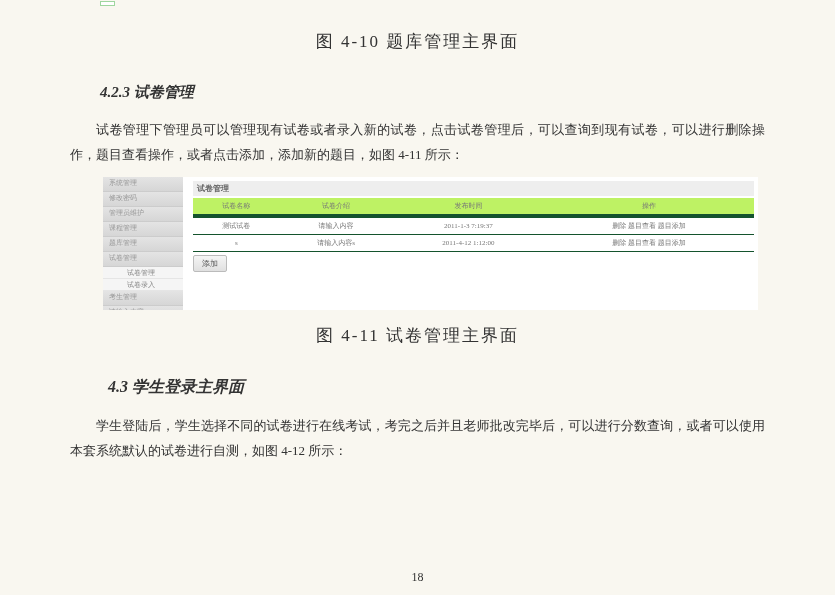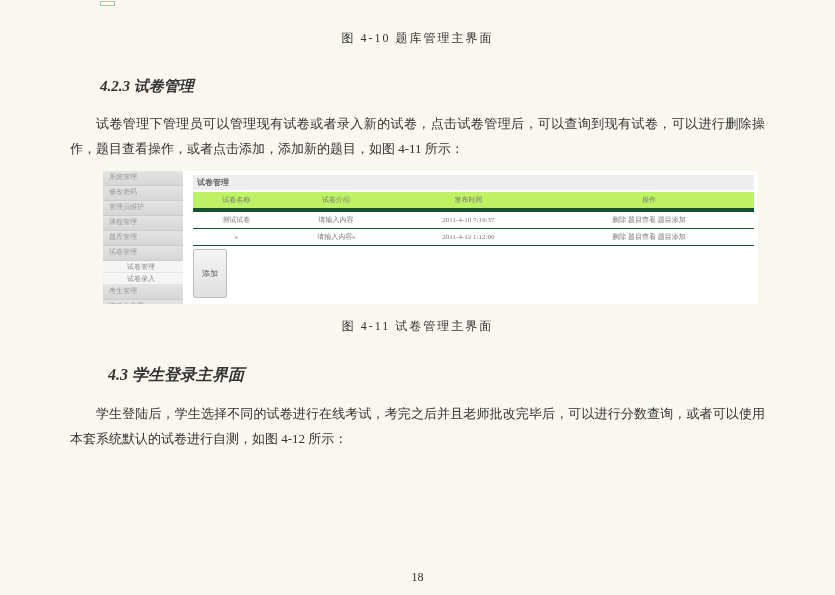--- a/index.html
+++ b/index.html
@@ -11,21 +11,21 @@
       width: 835px;
       height: 595px;
       background: #f9f7f0;
       font-family: SimSun, "宋体", serif;
       position: relative;
       padding: 30px 70px 10px 70px;
       color: #333;
     }
     .caption {
       text-align: center;
-      font-size: 12px;
+      font-size: 17px;
       margin-bottom: 30px;
       letter-spacing: 2px;
     }
     .section-heading {
       font-size: 15px;
       font-weight: bold;
       margin-bottom: 16px;
       margin-top: 14px;
       padding-left: 30px;
       font-style: italic;
@@ -102,21 +102,21 @@
       padding: 3px 2px;
       color: #777;
       border-bottom: 1px solid #14532d;
     }
     .action-links {
       color: #cc3333;
     }
     .add-button {
       margin-top: 3px;
       display: inline-block;
-      padding: 18px 8px;
+      padding: 2px 8px;
       font-size: 8px;
       background: linear-gradient(#f5f5f5, #e0e0e0);
       border: 1px solid #bbb;
       border-radius: 2px;
       color: #555;
     }
     .page-number {
       position: absolute;
       bottom: 10px;
       left: 50%;
@@ -168,21 +168,21 @@
           <th>试卷名称</th>
           <th>试卷介绍</th>
           <th>发布时间</th>
           <th>操作</th>
         </tr>
       </thead>
       <tbody>
         <tr>
           <td>测试试卷</td>
           <td>请输入内容</td>
-          <td>2011-4-10 7:19:37</td>
+          <td>2011-1-3 7:19:37</td>
           <td class="action-links">删除 题目查看 题目添加</td>
         </tr>
         <tr>
           <td>s</td>
           <td>请输入内容s</td>
           <td>2011-4-12 1:12:00</td>
           <td class="action-links">删除 题目查看 题目添加</td>
         </tr>
       </tbody>
     </table>

